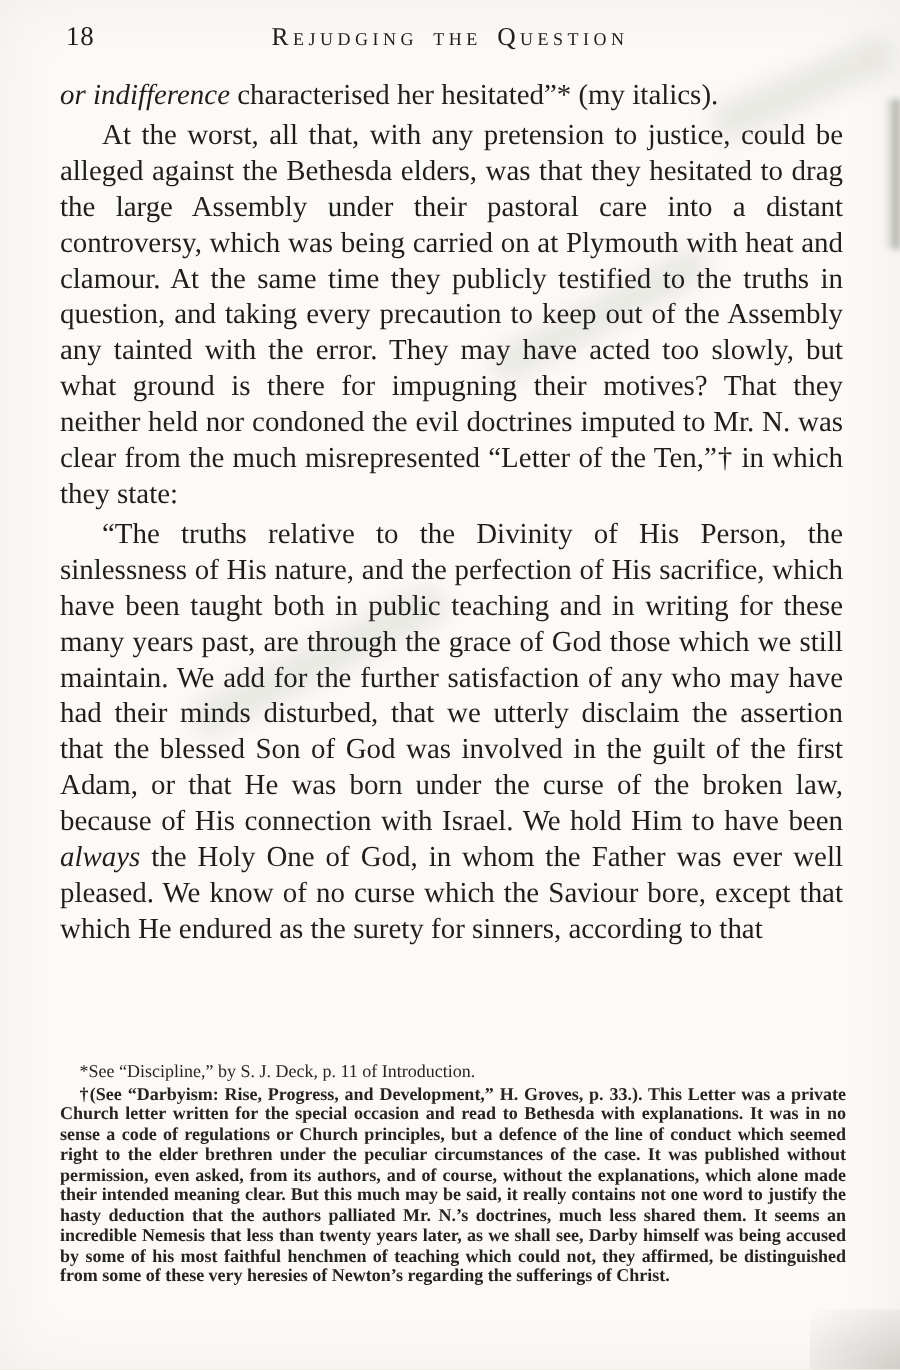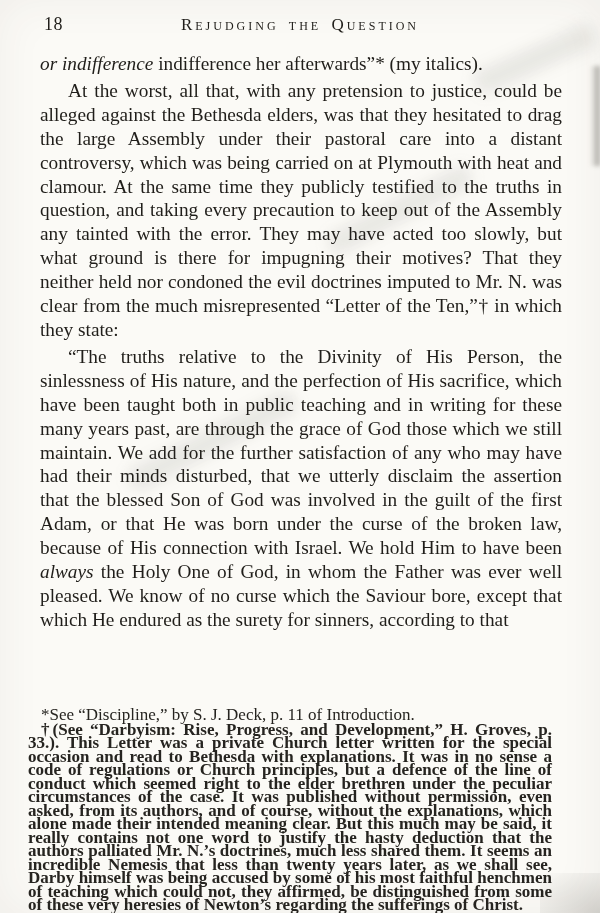--- a/index.html
+++ b/index.html
@@ -65,23 +65,23 @@
     text-indent: 28px;
   }
   em.italic-phrase {
     font-style: italic;
     margin-top: 32px;
   }
   
   .footnotes {
     position: absolute;
     top: 708px;
-    left: 28px;
+    left: 40px;
     width: 524px;
-    font-size: 17px;
+    font-size: 12px;
     line-height: 13.5px;
     text-align: justify;
     color: #262420;
   }
   .footnotes p {
     margin: 0;
     padding: 0;
     text-indent: 13px;
   }
   .footnotes p + p {
@@ -129,21 +129,21 @@
   <div class="artifact a3"></div>
   <div class="edge-right"></div>
   <div class="edge-corner"></div>
 
   <div class="page-header">
     <span class="page-number">18</span>
     <span class="running-title">Rejudging the Question</span>
   </div>
 
   <div class="body-text">
-    <p><em class="italic-phrase">or indifference</em><span> indifference her afterwards”* (my italics).</span></p>
+    <p><em class="italic-phrase">or indifference</em><span> characterised her hesitated”* (my italics).</span></p>
 
     <p class="indent">At the worst, all that, with any pretension to justice, could be alleged against the Bethesda elders, was that they hesitated to drag the large Assembly under their pastoral care into a distant controversy, which was being carried on at Plymouth with heat and clamour. At the same time they publicly testified to the truths in question, and taking every precaution to keep out of the Assembly any tainted with the error. They may have acted too slowly, but what ground is there for impugning their motives? That they neither held nor condoned the evil doctrines imputed to Mr. N. was clear from the much misrepresented “Letter of the Ten,”† in which they state:</p>
 
     <p class="indent"><span>“The truths relative to the Divinity of His Person, the sinlessness of His nature, and the perfection of His sacrifice, which have been taught both in public teaching and in writing for these many years past, are through the grace of God those which we still maintain. We add for the further satisfaction of any who may have had their minds disturbed, that we utterly disclaim the assertion that the blessed Son of God was involved in the guilt of the first Adam, or that He was born under the curse of the broken law, because of His connection with Israel. We hold Him to have been </span><em class="italic-phrase">always</em><span> the Holy One of God, in whom the Father was ever well pleased. We know of no curse which the Saviour bore, except that which He endured as the surety for sinners, according to that</span></p>
   </div>
 
   <div class="footnotes">
     <p>*See “Discipline,” by S. J. Deck, p. 11 of Introduction.</p>
     <p>†(See “Darbyism: Rise, Progress, and Development,” H. Groves, p. 33.). This Letter was a private Church letter written for the special occasion and read to Bethesda with explanations. It was in no sense a code of regulations or Church principles, but a defence of the line of conduct which seemed right to the elder brethren under the peculiar circumstances of the case. It was published without permission, even asked, from its authors, and of course, without the explanations, which alone made their intended meaning clear. But this much may be said, it really contains not one word to justify the hasty deduction that the authors palliated Mr. N.’s doctrines, much less shared them. It seems an incredible Nemesis that less than twenty years later, as we shall see, Darby himself was being accused by some of his most faithful henchmen of teaching which could not, they affirmed, be distinguished from some of these very heresies of Newton’s regarding the sufferings of Christ.</p>
   </div>

